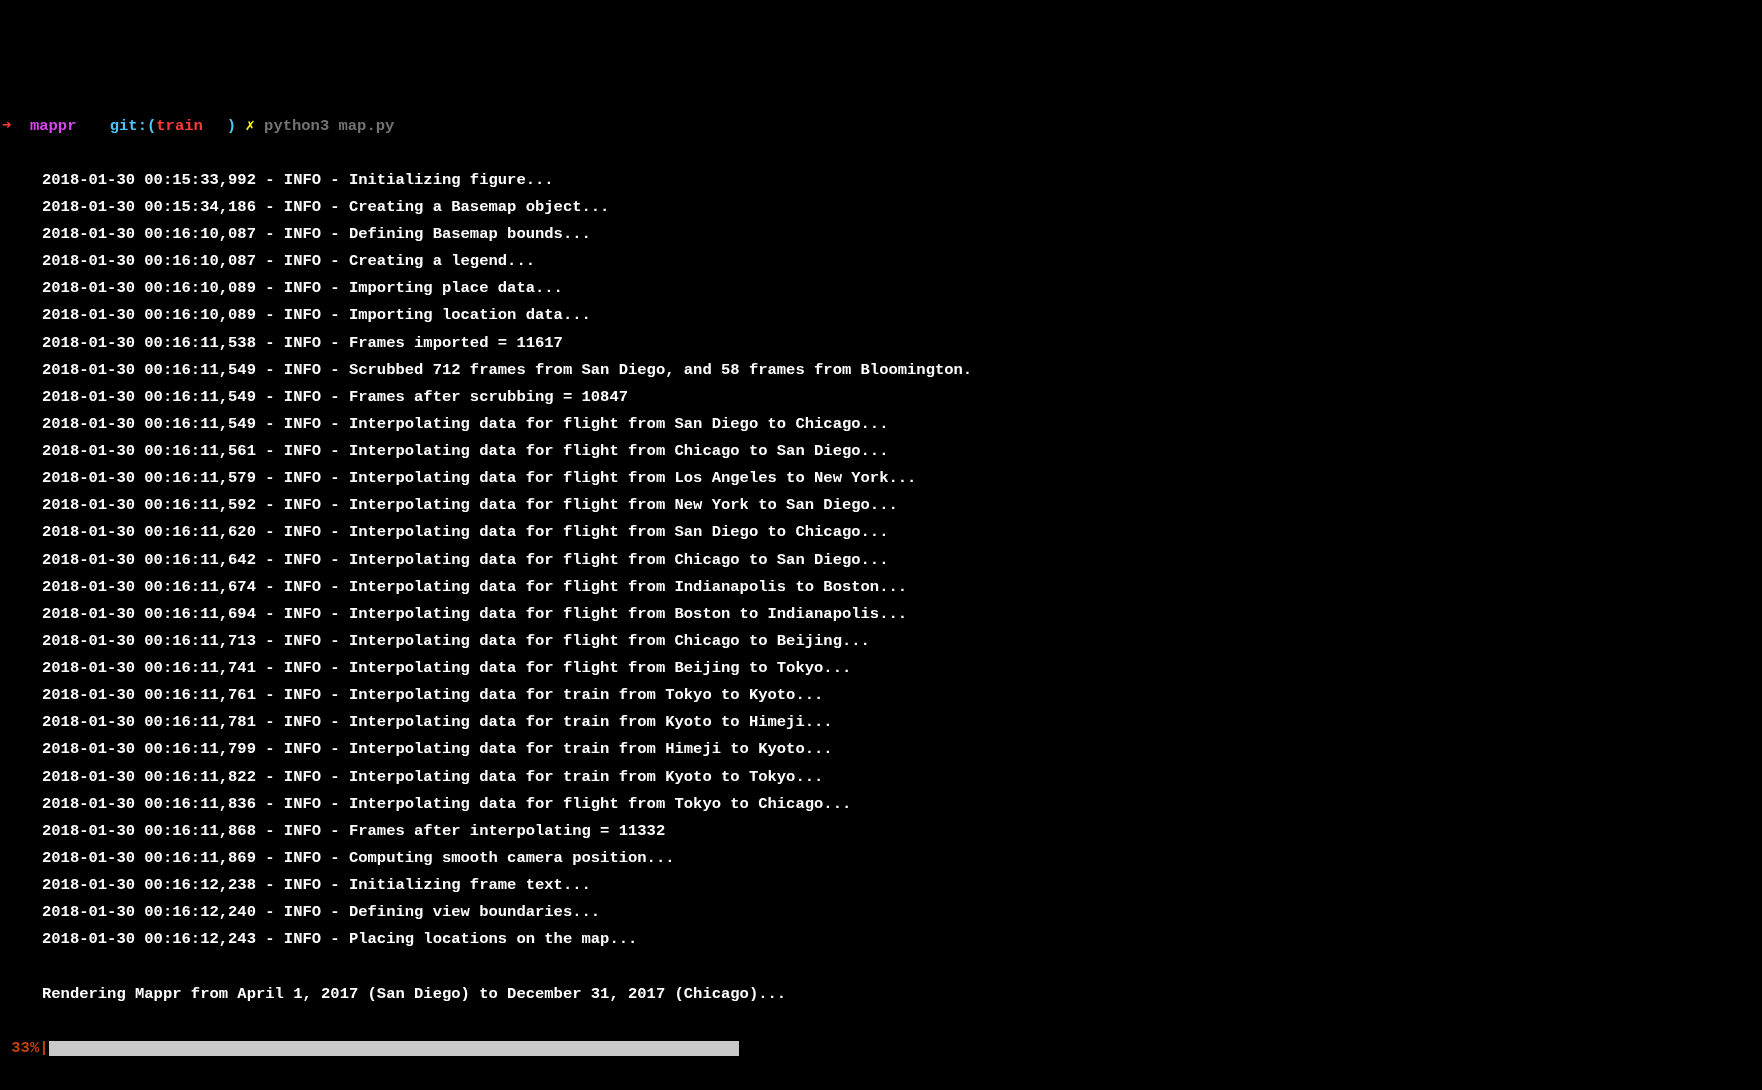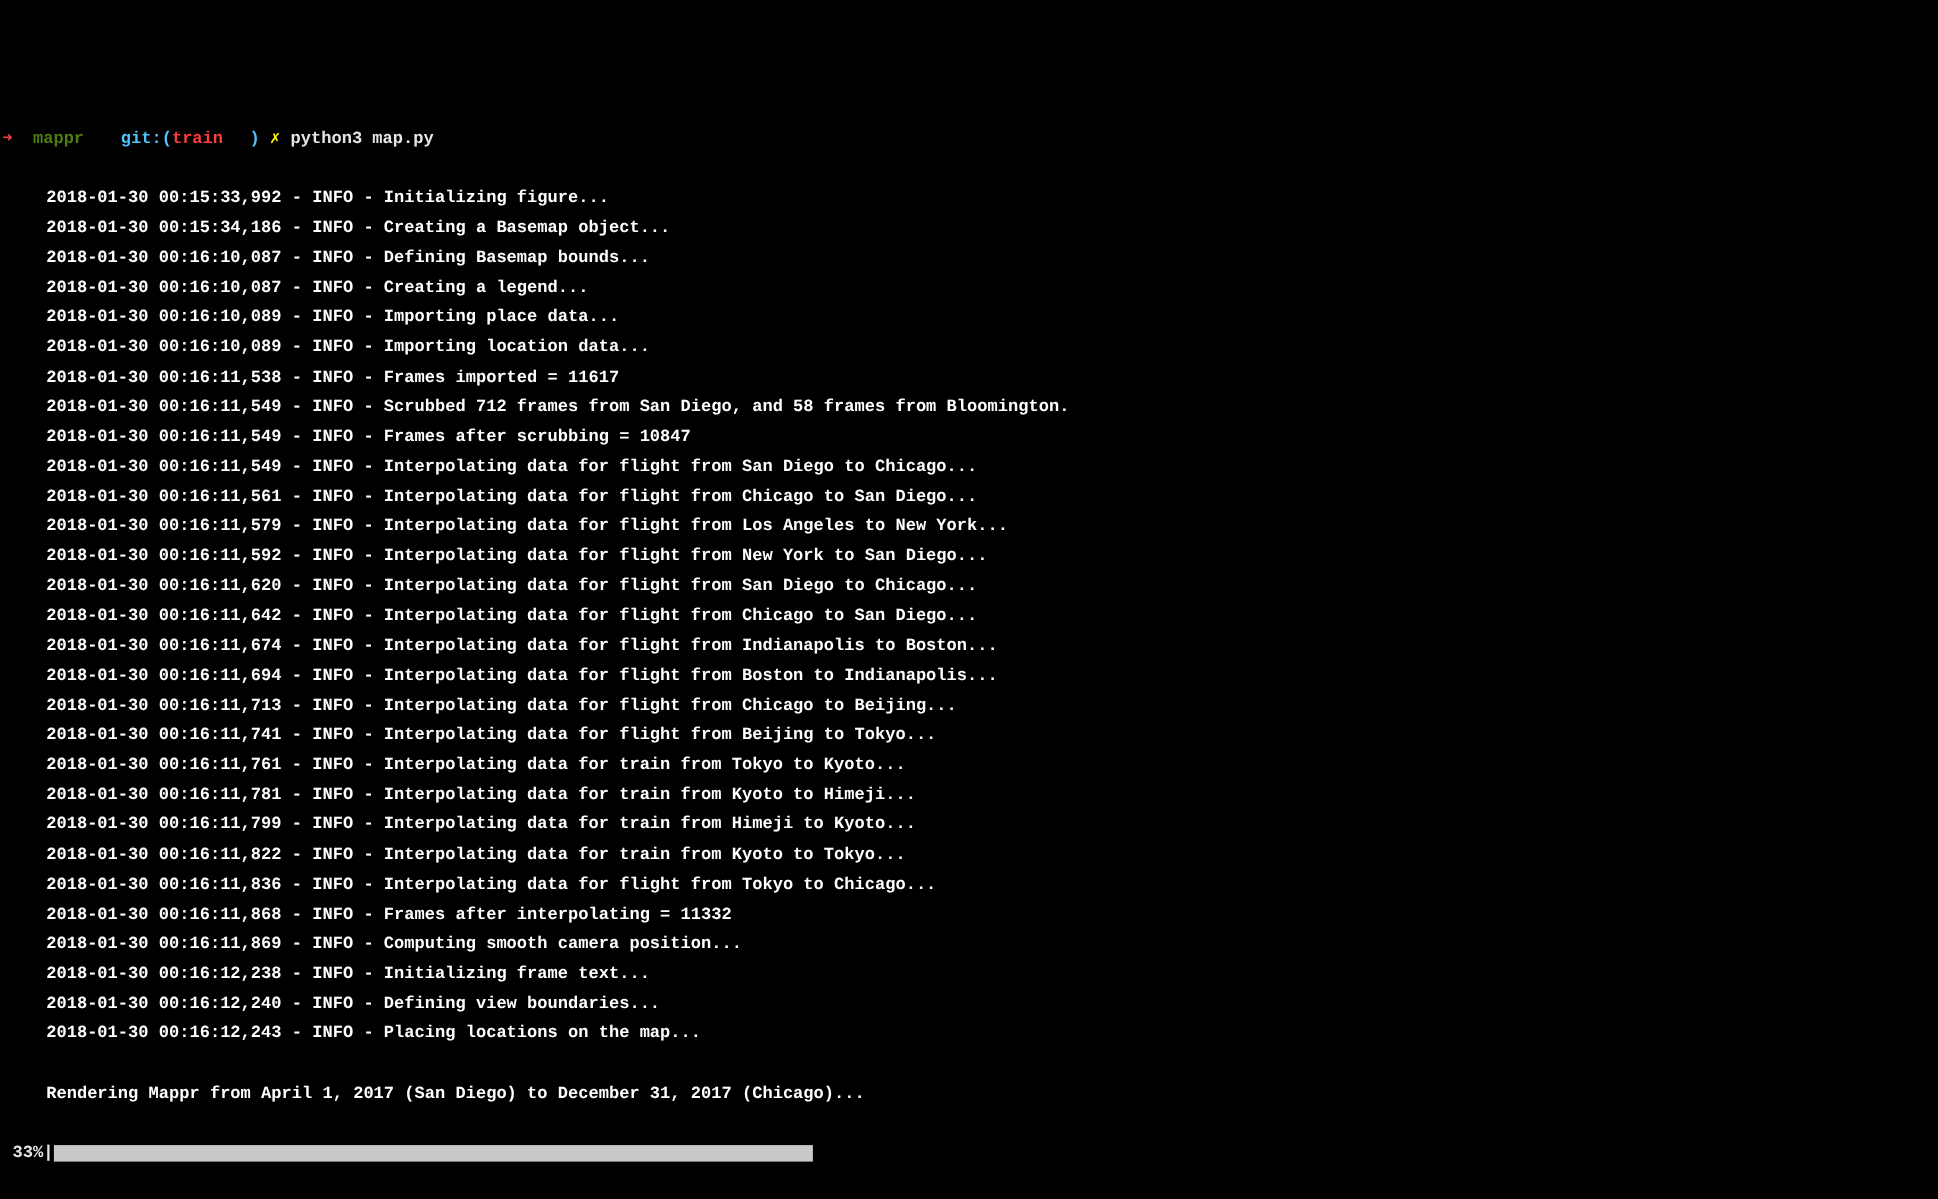--- a/index.html
+++ b/index.html
@@ -19,47 +19,47 @@
     }
     .prompt-line {
       display: flex;
       gap: 0;
     }
     .arrow {
       color: #ff3b3b;
       font-weight: bold;
     }
     .dir {
-      color: #4d7c0f;
+      color: #d946ef;
       font-weight: bold;
     }
     .git-prefix {
       color: #4fc3f7;
       font-weight: bold;
       margin-left: 24px;
     }
     .git-branch {
       color: #ff3b3b;
       font-weight: bold;
     }
     .sym {
       color: #ffff00;
       font-weight: bold;
     }
     .cmd {
-      color: #e5e5e5;
+      color: #737373;
       font-weight: bold;
     }
     .log-line {
       color: #ffffff;
       font-weight: bold;
       margin-left: 40px;
     }
     .progress-line {
-      color: #e5e5e5;
+      color: #c2410c;
       font-weight: bold;
       display: flex;
       align-items: center;
     }
     .progress-pct {
       margin-right: 0;
     }
     .bar-filled {
       display: inline-block;
       background: #c9c9c9;

